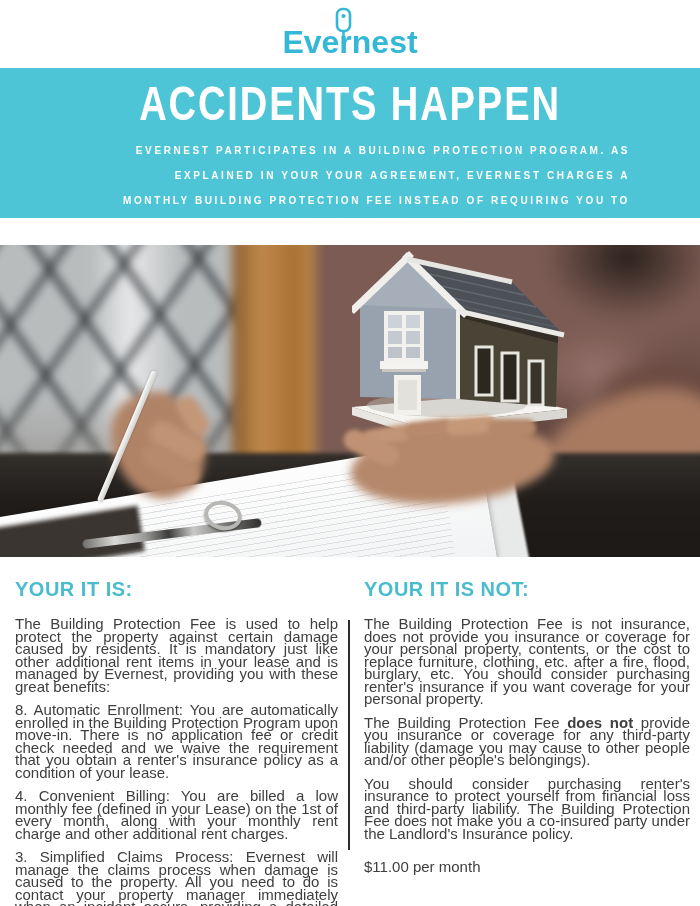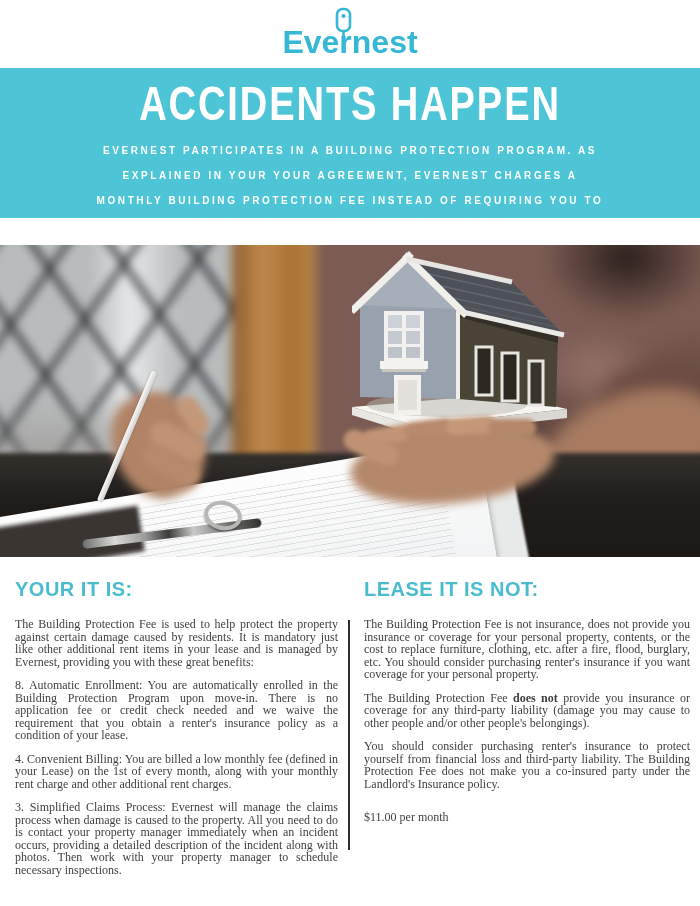--- a/index.html
+++ b/index.html
@@ -19,21 +19,21 @@
   .banner{
     position:absolute;top:68px;left:0;width:700px;height:150px;background:var(--teal);
     text-align:center;color:#ffffff;
   }
   .banner-title{
     margin:0;padding-top:13px;font-size:41px;font-weight:700;letter-spacing:2px;
     transform:scale(0.93,1.17);transform-origin:50% 60%;white-space:nowrap;
   }
   .banner-sub{margin:10px auto 0;width:560px;font-size:10px;font-weight:700;
     letter-spacing:2.6px;line-height:25px;color:#fdfefe;}
-  .banner-sub span{display:block;}
+  .banner-sub span{display:block;text-align:right;}
   
   .photo{position:absolute;top:245px;left:0;width:700px;height:312px;overflow:hidden;background:#8b8d8e;}
   .ph{position:absolute;}
   .lattice{
     left:-20px;top:-15px;width:400px;height:280px;background:#b9bcbd;filter:blur(5px);
   }
   .lattice:before{content:"";position:absolute;inset:0;
     background:
       repeating-linear-gradient(55deg, rgba(40,44,48,.85) 0 6px, transparent 6px 64px),
       repeating-linear-gradient(-55deg, rgba(40,44,48,.8) 0 6px, transparent 6px 58px),
@@ -91,21 +91,21 @@
   .pf4{left:488px;top:174px;width:48px;height:17px;transform:rotate(0deg);background:#b5886a;}
   .thumb{left:342px;top:192px;width:58px;height:21px;border-radius:11px;
     transform:rotate(24deg);background:#c09273;filter:blur(2px);z-index:6;}
   .house{left:352px;top:2px;width:215px;height:195px;z-index:5;}
   
   .bottom{position:absolute;top:557px;left:0;width:700px;height:349px;background:#fff;color:var(--body);}
   .col{position:absolute;top:21px;width:323px;}
   .col-left{left:15px;}
   .col-right{left:364px;width:326px;}
   .col h2{margin:0 0 17px 0;font-size:20px;font-weight:700;letter-spacing:.5px;color:var(--teal-head);}
-  .col p{margin:0 0 11px 0;font-size:12px;line-height:12.5px;text-align:justify;font-family:Liberation Serif, serif;}
+  .col p{margin:0 0 11px 0;font-size:15px;line-height:12.5px;text-align:justify;}
   .price{margin-top:21px !important;font-size:11px;text-align:right;}
   .divider{position:absolute;left:348px;top:63px;width:2px;height:230px;background:var(--divider);}
 </style>
 </head>
 <body>
 
 <div class="page">
 
   <div class="header">
     <div class="logo">
@@ -201,21 +201,21 @@
   <div class="bottom">
     <div class="col col-left">
       <h2>YOUR IT IS:</h2>
       <p>The Building Protection Fee is used to help protect the property against certain damage caused by residents. It is mandatory just like other additional rent items in your lease and is managed by Evernest, providing you with these great benefits:</p>
       <p>8. Automatic Enrollment: You are automatically enrolled in the Building Protection Program upon move-in. There is no application fee or credit check needed and we waive the requirement that you obtain a renter's insurance policy as a condition of your lease.</p>
       <p>4. Convenient Billing: You are billed a low monthly fee (defined in your Lease) on the 1st of every month, along with your monthly rent charge and other additional rent charges.</p>
       <p>3. Simplified Claims Process: Evernest will manage the claims process when damage is caused to the property. All you need to do is contact your property manager immediately when an incident occurs, providing a detailed description of the incident along with photos. Then work with your property manager to schedule necessary inspections.</p>
     </div>
     <div class="divider"></div>
     <div class="col col-right">
-      <h2>LEASE IT IS NOT:</h2>
+      <h2>YOUR IT IS NOT:</h2>
       <p>The Building Protection Fee is not insurance, does not provide you insurance or coverage for your personal property, contents, or the cost to replace furniture, clothing, etc. after a fire, flood, burglary, etc. You should consider purchasing renter's insurance if you want coverage for your personal property.</p>
       <p><span>The Building Protection Fee </span><strong>does not</strong><span> provide you insurance or coverage for any third-party liability (damage you may cause to other people and/or other people's belongings).</span></p>
       <p>You should consider purchasing renter's insurance to protect yourself from financial loss and third-party liability. The Building Protection Fee does not make you a co-insured party under the Landlord's Insurance policy.</p>
       <p class="price">$11.00 per month</p>
     </div>
   </div>
 
 </div>
 
 </body></html>

